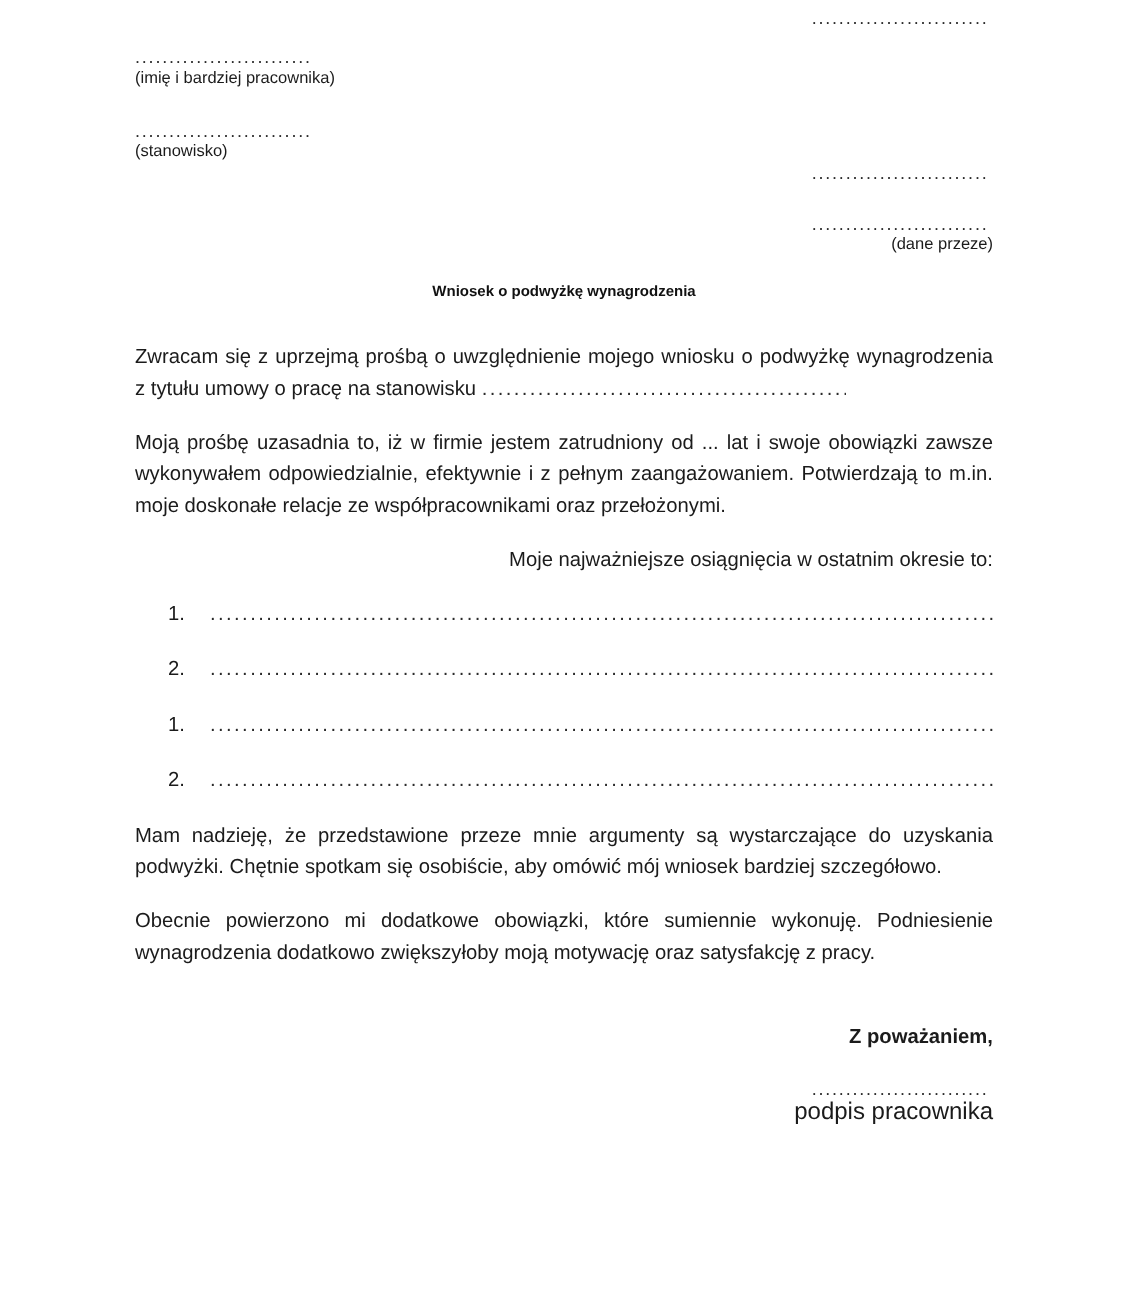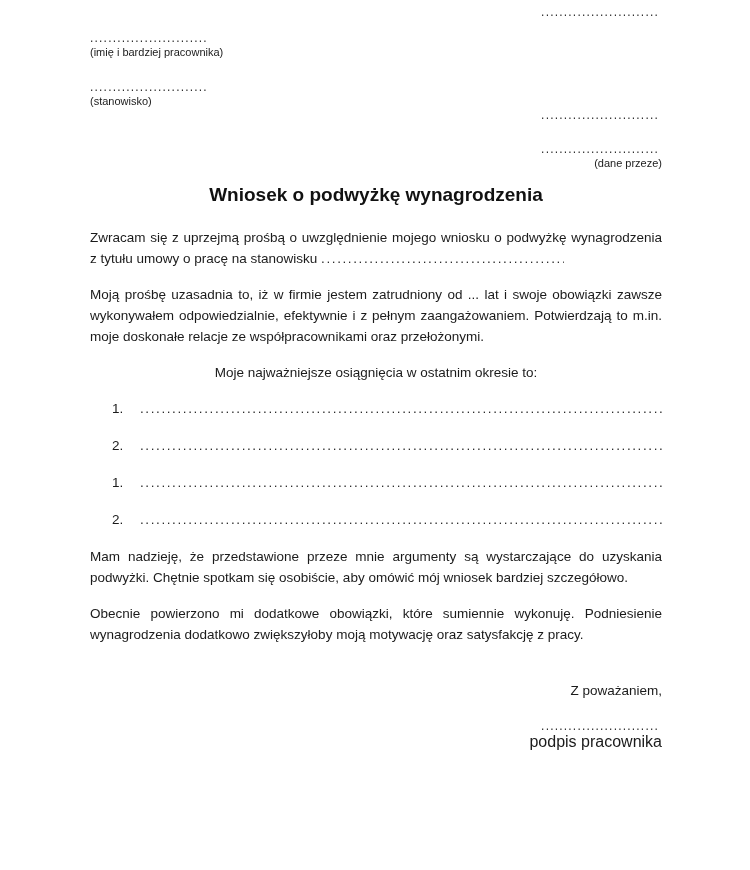--- a/index.html
+++ b/index.html
@@ -38,33 +38,33 @@
     line-height: 15px;
     color: #1b1b1b;
   }
   .mt13 { margin-top: 13px; }
   .mt21 { margin-top: 21px; }
   .mt0  { margin-top: 0; }
   
   .title {
     margin: 14px 0 22px 0;
     text-align: center;
-    font-size: 19px;
+    font-size: 10px;
     font-weight: bold;
     line-height: 20px;
     color: #111;
   }
   
   .para {
     margin: 0 0 15px 0;
     font-size: 13.5px;
     line-height: 21px;
     text-align: justify;
   }
-  .para.no-justify { text-align: center; }
+  .para.no-justify { text-align: right; }
   .inline-fill {
     display: inline-block;
     width: 243px;
     max-width: 243px;
     overflow: hidden;
     white-space: nowrap;
     vertical-align: bottom;
     letter-spacing: 1.6px;
     color: #2b2b2b;
   }
@@ -84,20 +84,21 @@
     white-space: nowrap;
     letter-spacing: 1.6px;
     color: #2b2b2b;
   }
   
   .closing {
     margin-top: 35px;
     text-align: right;
     font-size: 13.5px;
     line-height: 21px;
+    font-weight: bold;
   }
   .signature {
     margin-top: 19px;
     text-align: right;
   }
   .signature .h-line { padding-right: 3px; }
   .signature .sig-label {
     font-size: 16px;
     line-height: 17px;
   }

